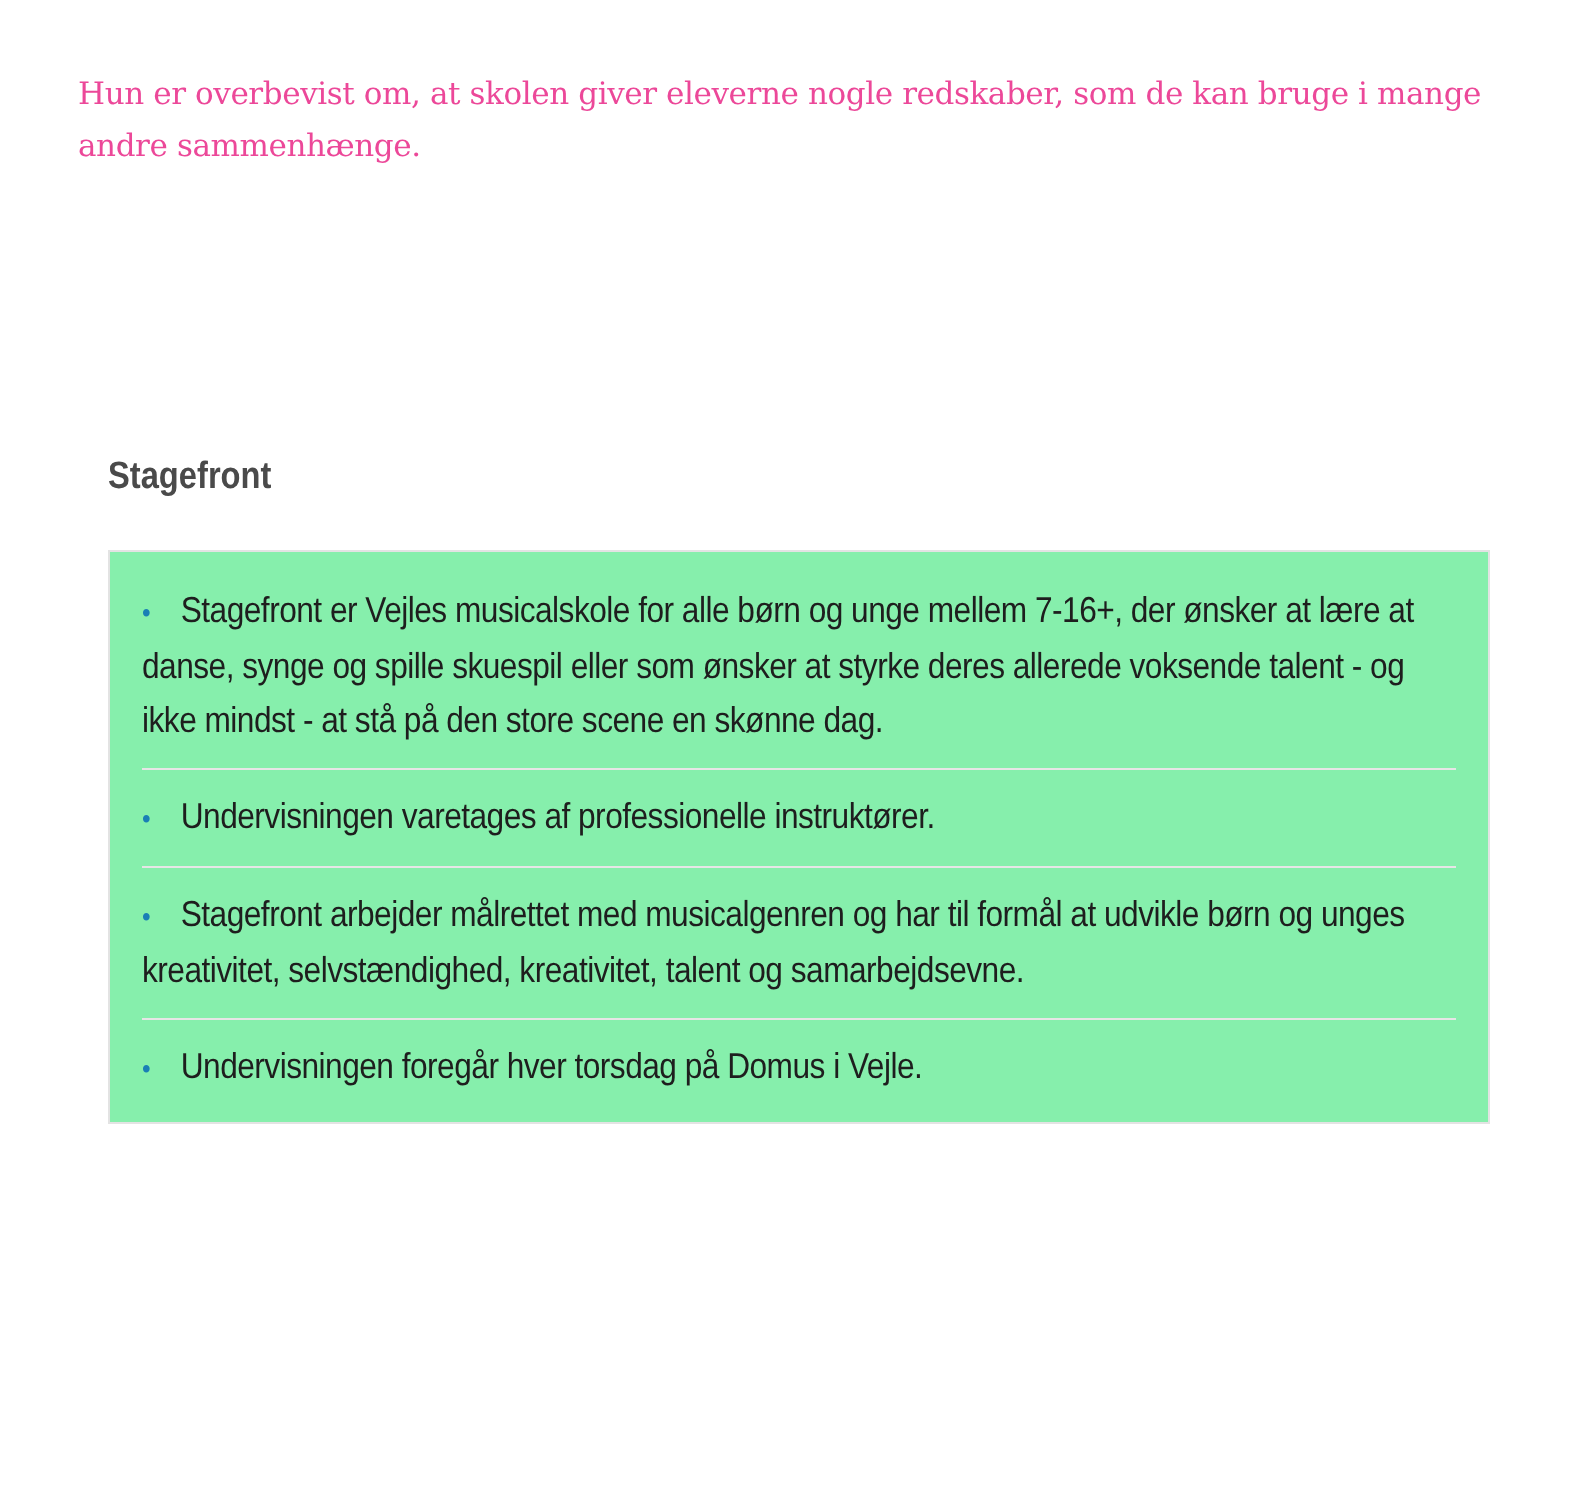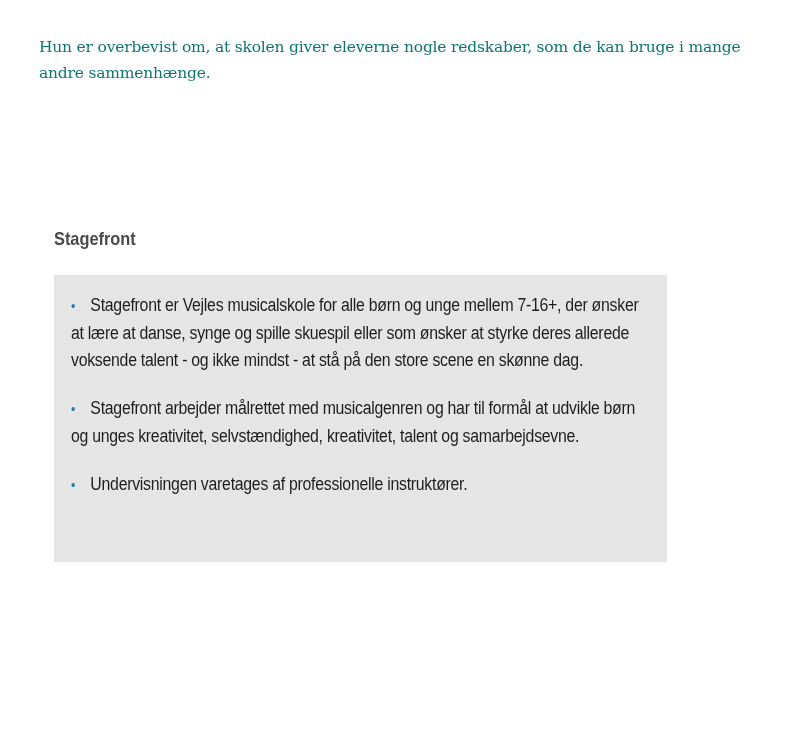--- a/index.html
+++ b/index.html
@@ -1,32 +1,32 @@
 <!DOCTYPE html>
 <html><head>
 <meta charset="utf-8">
 <style>
   html, body { margin: 0; padding: 0; background: #ffffff; }
   body { width: 798px; height: 748px; position: relative; overflow: hidden; }
   .article {
     position: absolute; left: 39px; top: 34px; width: 730px;
     font-family: "DejaVu Serif", "Liberation Serif", serif;
-    font-size: 15.5px; line-height: 26px; color: #0f766e;
+    font-size: 15.5px; line-height: 26px; color: #ec4899;
     letter-spacing: -0.2px;
   }
   .article p { margin: 0 0 26px 0; }
   .factbox-title {
     position: absolute; left: 54px; top: 228px;
     font-family: "Liberation Sans", sans-serif; font-weight: bold;
     font-size: 19px; color: #4a4a4a; transform: scaleX(0.86); transform-origin: left center;
     margin: 0;
   }
   .factbox {
-    position: absolute; left: 54px; top: 275px; width: 613px; height: 287px;
-    border: 1px solid #e3e3e3; box-sizing: border-box; background: #e5e5e5;
+    position: absolute; left: 54px; top: 275px; width: 691px; height: 287px;
+    border: 1px solid #e3e3e3; box-sizing: border-box; background: #86efac;
   }
   .factbox ul { list-style: none; margin: 0; padding: 16px 16px 0 16px; }
   .factbox li {
     font-family: "Liberation Sans", sans-serif; font-size: 18px; line-height: 27px;
     color: #1e1e1e; padding: 0 0 10px 0; margin-bottom: 10px;
     border-bottom: 1px solid #e6e6e6;
     letter-spacing: -0.3px;
   }
   .factbox li:last-child { border-bottom: none; }
   .li-inner { display: block; transform: scaleX(0.88); transform-origin: left top; width: 113%; }
@@ -42,19 +42,22 @@
 </div>
 
 <h3 class="factbox-title">Stagefront</h3>
 
 <div class="factbox">
   <ul>
     <li>
         <span class="li-inner"><span class="bullet" style="color: rgb(26, 127, 181);">•</span><span>Stagefront er Vejles musicalskole for alle børn og unge mellem 7-16+, der ønsker at lære at danse, synge og spille skuespil eller som ønsker at styrke deres allerede voksende talent - og ikke mindst - at stå på den store scene en skønne dag.</span></span>
       </li>
     <li>
+        <span class="li-inner"><span class="bullet" style="color: rgb(26, 127, 181);">•</span><span>Undervisningen varetages af professionelle instruktører.</span></span>
+      </li>
+    <li>
         <span class="li-inner"><span class="bullet" style="color: rgb(26, 127, 181);">•</span><span>Stagefront arbejder målrettet med musicalgenren og har til formål at udvikle børn og unges kreativitet, selvstændighed, kreativitet, talent og samarbejdsevne.</span></span>
       </li>
     <li>
-        <span class="li-inner"><span class="bullet" style="color: rgb(26, 127, 181);">•</span><span>Undervisningen varetages af professionelle instruktører.</span></span>
+        <span class="li-inner"><span class="bullet" style="color: rgb(26, 127, 181);">•</span><span>Undervisningen foregår hver torsdag på Domus i Vejle.</span></span>
       </li>
   </ul>
 </div>
 
 </body></html>

